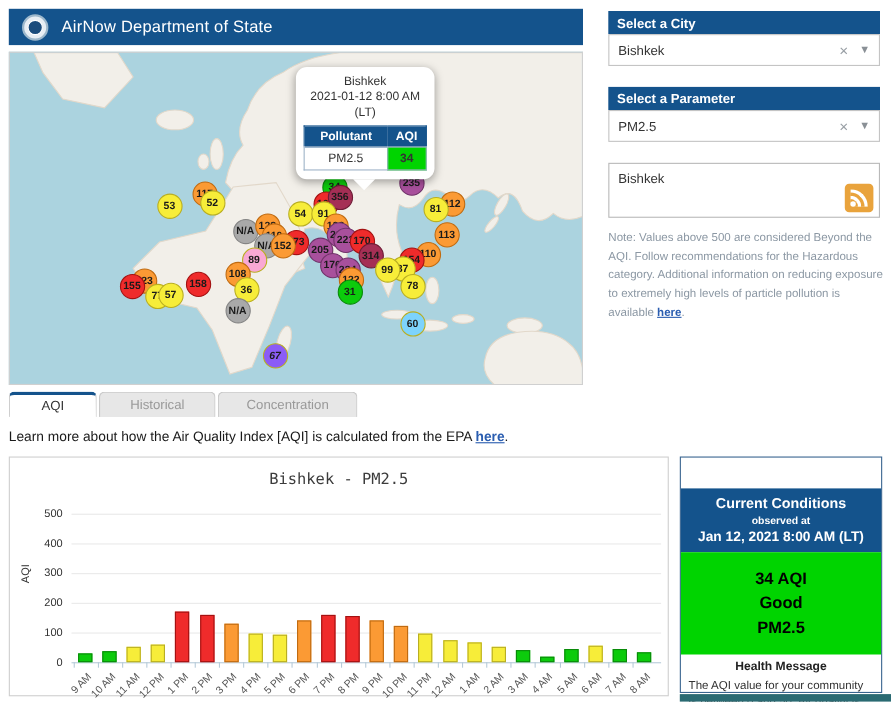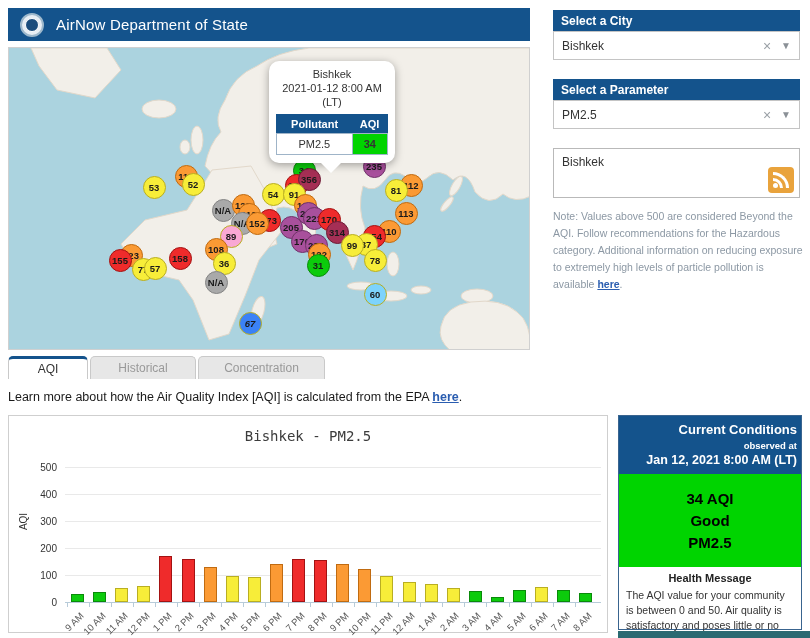--- a/index.html
+++ b/index.html
@@ -55,21 +55,21 @@
   .gridline { position:absolute; height:1px; left:56px; width:536px; background:#e9e9e9; }
   .gridline.axis { background:#b7cbd9; }
   .ytick { position:absolute; width:40px; left:8px; text-align:right; font-size:10px; color:#333; }
   .ylab { position:absolute; left:6px; top:100px; font-size:10px; color:#333; transform:rotate(-90deg); }
   .bar { position:absolute; width:13px; border:1px solid; cursor:pointer; }
   .xlab { position:absolute; width:60px; text-align:right; font-size:9.5px; color:#555; transform:rotate(-45deg); transform-origin:100% 0; }
   .xtick { position:absolute; width:1px; height:5px; background:#b7cbd9; }
 
   
   .cc { position:absolute; left:618px; top:415px; width:184px; height:215px; border:1px solid #39648f; background:#fff; }
-  .cc-head { background:#14538c; color:#fff; text-align:right; padding:6px 4px 7px; }
+  .cc-head { background:#14538c; color:#fff; text-align:center; padding:6px 4px 7px;margin-top:28px; }
   .cc-title { font-size:13px; font-weight:bold; }
   .cc-obs { font-size:9.5px; font-weight:bold; margin-top:3px; }
   .cc-date { font-size:12.5px; font-weight:bold; margin-top:2px; }
   .cc-green { background:#00d400; text-align:center; padding:14px 4px 13px; color:#000; }
   .cc-green div { font-size:15px; font-weight:bold; line-height:22px; }
   .cc-health { padding:5px 7px; }
   .cc-htitle { text-align:center; font-size:11px; font-weight:bold; color:#222; margin-bottom:4px; }
   .cc-htext { font-size:10.5px; color:#333; line-height:15px; }
 
   .teal-strip { position:absolute; left:618px; top:631px; width:192px; height:7px; background:#2a6a72; }
@@ -132,21 +132,21 @@
         <div class="marker" style="left: 236.5px; top: 163.5px; background: rgb(251, 154, 52); border-color: rgb(192, 107, 17);">152</div>
         <div class="marker" style="left: 210.5px; top: 176.5px; background: #f9a8d4; border-color: rgb(185, 174, 34);">89</div>
         <div class="marker" style="left: 195.5px; top: 189.5px; background: rgb(251, 154, 52); border-color: rgb(192, 107, 17);">108</div>
         <div class="marker" style="left: 110.5px; top: 195.5px; background: rgb(251, 154, 52); border-color: rgb(192, 107, 17);">123</div>
         <div class="marker" style="left: 99.5px; top: 200.5px; background: rgb(239, 43, 43); border-color: rgb(163, 18, 18);">155</div>
         <div class="marker" style="left: 122.5px; top: 209.5px; background: rgb(247, 237, 57); border-color: rgb(185, 174, 34);">77</div>
         <div class="marker" style="left: 134.5px; top: 208.5px; background: rgb(247, 237, 57); border-color: rgb(185, 174, 34);">57</div>
         <div class="marker" style="left: 159.5px; top: 198.5px; background: rgb(239, 43, 43); border-color: rgb(163, 18, 18);">158</div>
         <div class="marker" style="left: 203.5px; top: 203.5px; background: rgb(247, 237, 57); border-color: rgb(185, 174, 34);">36</div>
         <div class="marker" style="left: 195.5px; top: 222.5px; background: rgb(169, 169, 169); border-color: rgb(132, 132, 132);">N/A</div>
-        <div class="marker" style="left: 229.5px; top: 263.5px; background: #3b82f6; border-color: rgb(185, 174, 34); font-style: italic;">67</div>
+        <div class="marker" style="left: 229.5px; top: 263.5px; background: #8b5cf6; border-color: rgb(185, 174, 34); font-style: italic;">67</div>
         <div class="marker" style="left: 283.5px; top: 110.5px; background: rgb(12, 203, 12); border-color: rgb(10, 138, 10);">34</div>
         <div class="marker" style="left: 275.5px; top: 125.5px; background: rgb(239, 43, 43); border-color: rgb(163, 18, 18);">161</div>
         <div class="marker" style="left: 288.5px; top: 119.5px; background: rgb(165, 47, 85); border-color: rgb(110, 28, 54);">356</div>
         <div class="marker" style="left: 273.5px; top: 134.5px; background: rgb(247, 237, 57); border-color: rgb(185, 174, 34);">91</div>
         <div class="marker" style="left: 353.5px; top: 106.5px; background: rgb(168, 80, 156); border-color: rgb(113, 51, 106);">235</div>
         <div class="marker" style="left: 390.5px; top: 125.5px; background: rgb(251, 154, 52); border-color: rgb(192, 107, 17);">112</div>
         <div class="marker" style="left: 375.5px; top: 130.5px; background: rgb(247, 237, 57); border-color: rgb(185, 174, 34);">81</div>
         <div class="marker" style="left: 385.5px; top: 153.5px; background: rgb(251, 154, 52); border-color: rgb(192, 107, 17);">113</div>
         <div class="marker" style="left: 284.5px; top: 145.5px; background: rgb(251, 154, 52); border-color: rgb(192, 107, 17);">128</div>
         <div class="marker" style="left: 287.5px; top: 153.5px; background: rgb(168, 80, 156); border-color: rgb(113, 51, 106);">234</div>

